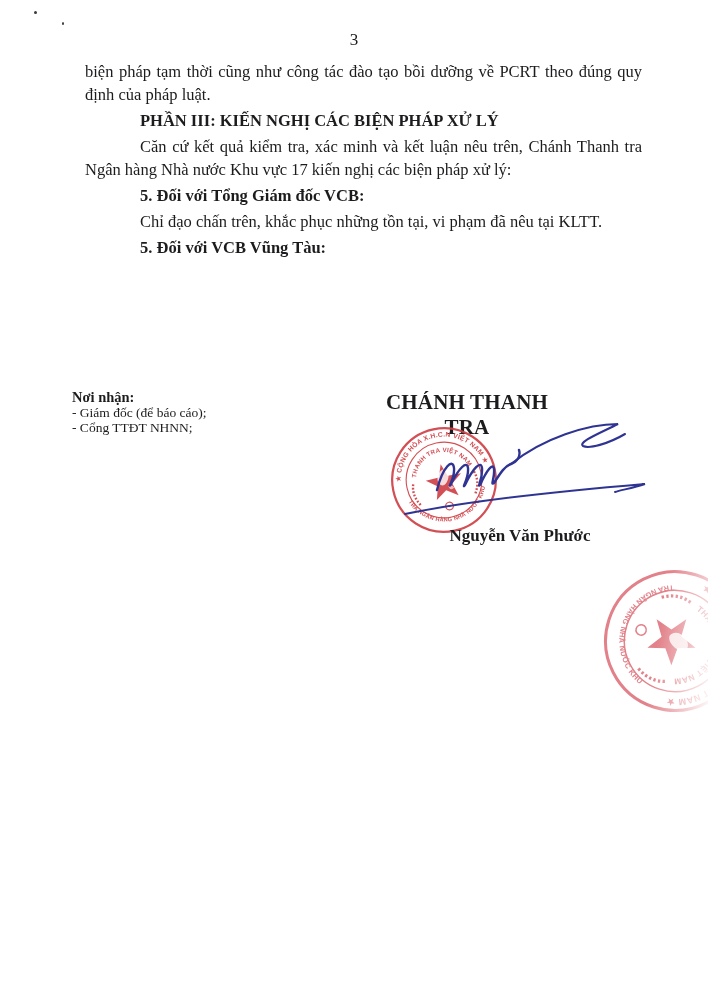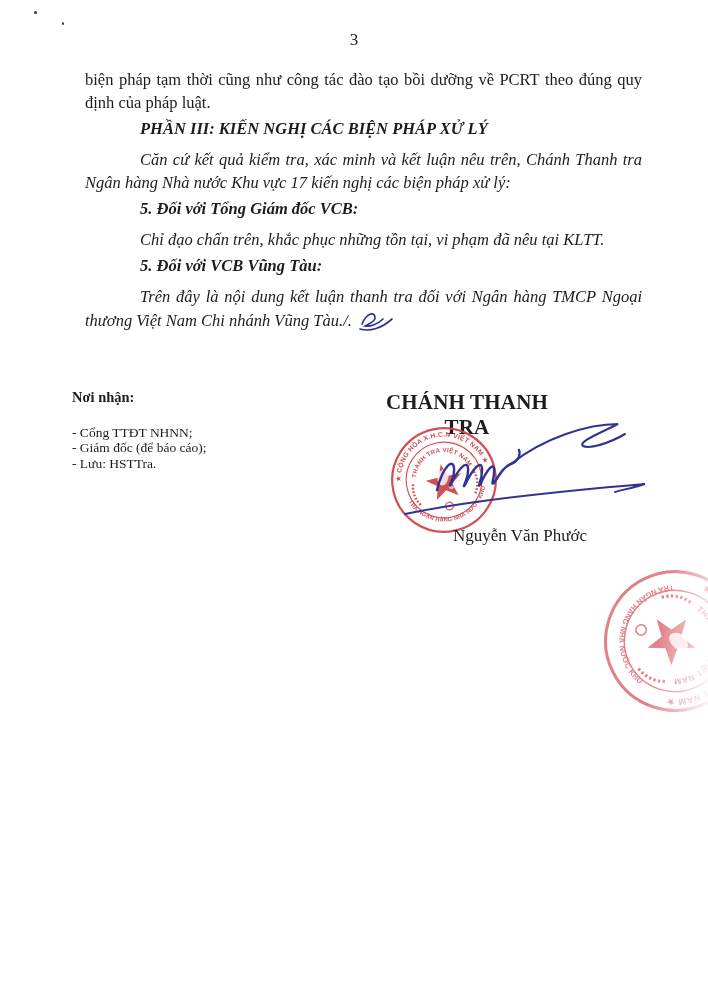--- a/index.html
+++ b/index.html
@@ -22,29 +22,29 @@
     position:absolute;top:30px;left:0;width:708px;
     text-align:center;font-size:17px;
   }
   .speck{position:absolute;background:#3a3a3a;border-radius:50%;}
   .speck.s1{left:34px;top:11px;width:3px;height:3px;}
   .speck.s2{left:62px;top:22px;width:2px;height:3px;}
   .body-text{
     position:absolute;left:85px;top:60px;width:557px;
     font-size:16.5px;line-height:23px;text-align:justify;
   }
-  .body-text p{margin:8px 0 2px 0;}
-  .body-text p.indent{text-indent:55px;font-style:italic;}
+  .body-text p{margin:0 0 2px 0;}
+  .body-text p.indent{text-indent:55px;}
   .body-text p.head{font-weight:bold;text-align:left;margin:3px 0 3px 0;}
   .initial-svg{display:inline-block;vertical-align:-8px;margin-left:4px;}
   .recipients{
     position:absolute;left:72px;top:390px;width:230px;
     font-size:13.5px;line-height:15.2px;
   }
-  .recipients .label{font-weight:bold;font-size:14.5px;margin-bottom:20px;}
+  .recipients .label{font-weight:bold;font-size:14.5px;margin-bottom:0;}
   .sig-title{
     position:absolute;left:382px;top:390px;width:170px;
     text-align:center;font-weight:bold;font-size:21px;letter-spacing:.2px;
   }
   .stamp-wrap{
     position:absolute;left:388px;top:424px;width:112px;height:112px;
   }
   .stamp-wrap svg{transform:rotate(-12deg);color:var(--stamp-red);opacity:.92;}
   .edge-stamp-wrap{
     position:absolute;left:600px;top:566px;width:150px;height:150px;
@@ -54,51 +54,46 @@
   .edge-stamp-wrap svg{transform:rotate(108deg);color:var(--edge-stamp-red);opacity:.85;}
   .stamp-ring-text{
     font-family:"Liberation Sans", sans-serif;font-weight:bold;
     fill:currentColor;letter-spacing:.4px;
   }
   .signature-svg{
     position:absolute;left:393px;top:408px;width:262px;height:122px;
   }
   .signer-name{
     position:absolute;left:425px;top:526px;width:190px;
-    text-align:center;font-weight:normal;font-size:17px;
+    text-align:center;font-weight:bold;font-size:17px;
   }
 </style>
 </head>
 <body>
 
 <div class="page">
 
   <div class="speck s1"></div>
   <div class="speck s2"></div>
 
   <div class="page-number">3</div>
 
   <div class="body-text">
     <p>biện pháp tạm thời cũng như công tác đào tạo bồi dưỡng về PCRT theo đúng quy định của pháp luật.</p>
     <p class="head indent">PHẦN III: KIẾN NGHỊ CÁC BIỆN PHÁP XỬ LÝ</p>
     <p class="indent">Căn cứ kết quả kiểm tra, xác minh và kết luận nêu trên, Chánh Thanh tra Ngân hàng Nhà nước Khu vực 17 kiến nghị các biện pháp xử lý:</p>
     <p class="head indent">5. Đối với Tổng Giám đốc VCB:</p>
     <p class="indent">Chỉ đạo chấn trên, khắc phục những tồn tại, vi phạm đã nêu tại KLTT.</p>
     <p class="head indent">5. Đối với VCB Vũng Tàu:</p>
-    <p class="indent"><span>Trên đây là nội dung kết luận thanh tra đối với Ngân hàng TMCP Ngoại thương Việt Nam Chi nhánh Vũng Tàu./.</span><svg class="initial-svg" width="40" height="26" viewBox="0 0 40 26" fill="none" stroke="#2f3493" stroke-width="1.7" stroke-linecap="round">
-          <path d="M6,16 C10,6 18,3 19,9 C20,14 12,16 9,18 C14,19 22,16 27,11"></path>
-          <path d="M4,21 C14,24 26,20 36,11"></path>
-        </svg></p>
   </div>
 
   <div class="recipients">
     <div class="label">Nơi nhận:</div>
+    <div>- Giám đốc (để báo cáo);</div>
     <div>- Cổng TTĐT NHNN;</div>
-    <div>- Giám đốc (để báo cáo);</div>
-    <div>- Lưu: HSTTra.</div>
   </div>
 
   <div class="sig-title">CHÁNH THANH TRA</div>
 
   <div class="stamp-wrap">
     <svg width="112" height="112" viewBox="0 0 160 160">
       <defs>
         <path id="arcTop1" d="M 18,80 A 62,62 0 0 1 142,80"></path>
         <path id="arcInner1" d="M 40,80 A 40,40 0 0 1 120,80"></path>
         <path id="arcBottom1" d="M 24,100 A 59.5,59.5 0 0 0 136,100"></path>

